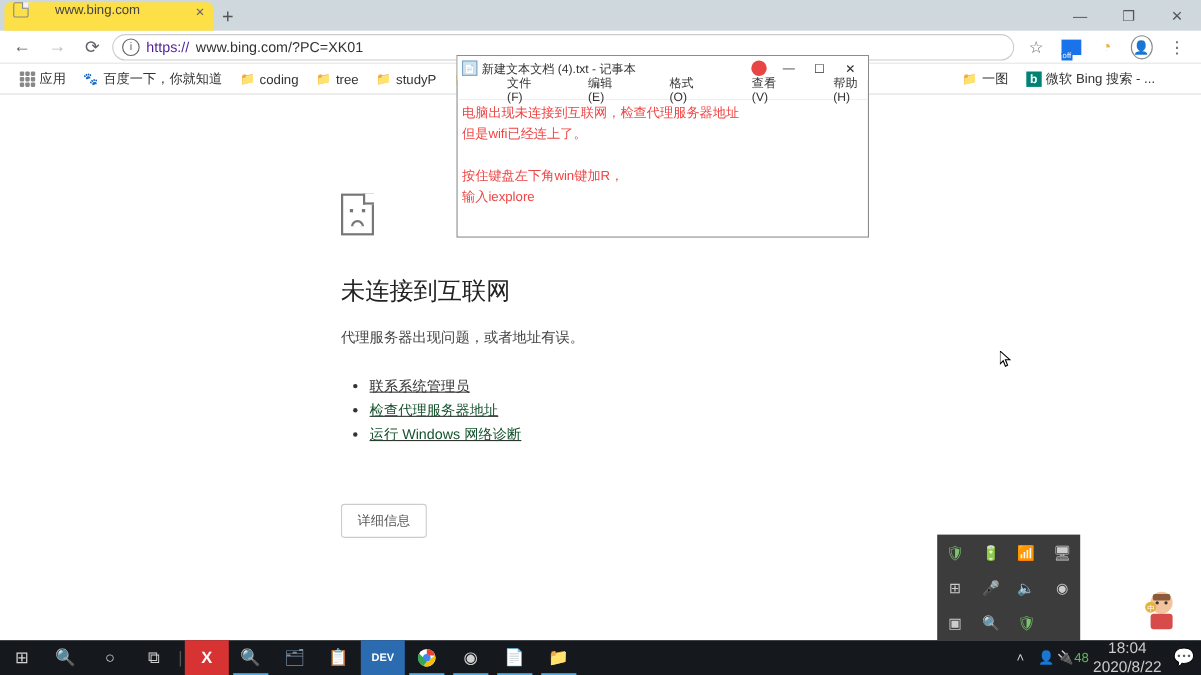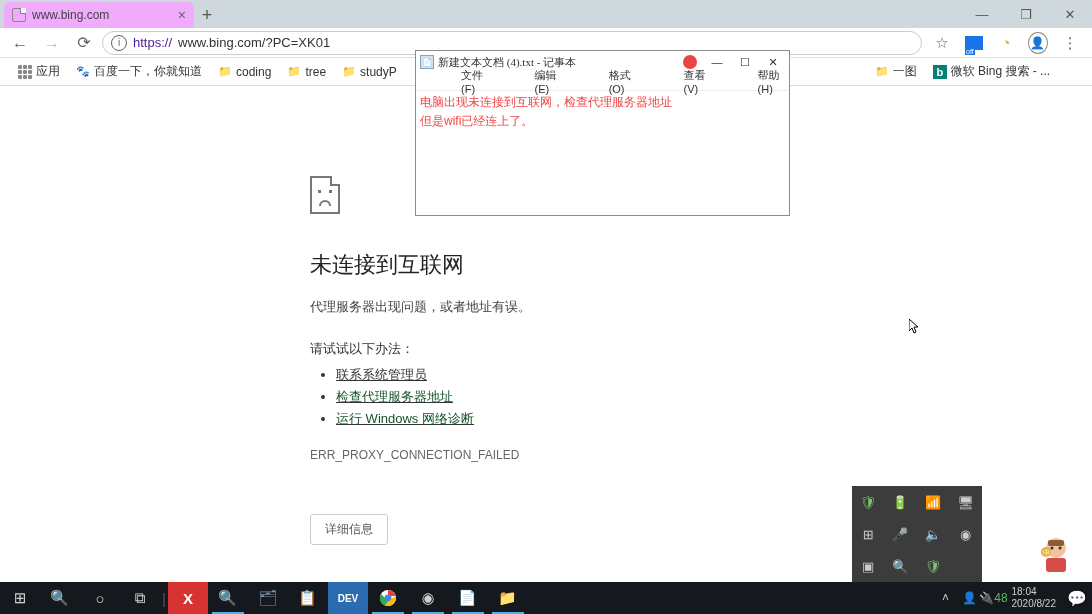--- a/index.html
+++ b/index.html
@@ -1,20 +1,20 @@
 <!DOCTYPE html>
 <html><head>
 <meta charset="utf-8">
 <style>
 * { margin:0; padding:0; box-sizing:border-box; font-family:"Microsoft YaHei","Segoe UI",Arial,sans-serif; }
 body { width:1092px; height:614px; background:#fff; overflow:hidden; position:relative; }
 
 
 .tabstrip { height:28px; background:#cfd8dc; display:flex; align-items:flex-end; padding-left:4px; }
-.tab { background:#f0abfc; height:26px; width:190px; display:flex; align-items:center; padding:0 8px; font-size:12px; color:#444; border-top-left-radius:6px; border-top-right-radius:6px; gap:6px;}
+.tab { background:#fde047; height:26px; width:190px; display:flex; padding:0 8px; font-size:12px; color:#444; border-top-left-radius:6px; border-top-right-radius:6px; gap:24px;}
 .tab .page-ico{ width:14px;height:14px; border:1px solid #888; border-radius:2px; position:relative;}
 .tab .page-ico::after{content:""; position:absolute; right:-1px; top:-1px; width:5px; height:5px; background:#f1f3f4; border-left:1px solid #888; border-bottom:1px solid #888;}
 .tab .close-x{ margin-left:auto; color:#666; font-size:14px; cursor:pointer;}
 .newtab { width:26px; height:26px; display:flex; align-items:center; justify-content:center; color:#555; font-size:18px; cursor:pointer;}
 .winctrls { margin-left:auto; display:flex; }
 .winctrls div{ width:44px; height:28px; display:flex; align-items:center; justify-content:center; color:#555; font-size:13px; cursor:pointer;}
 
 
 .toolbar { height:30px; background:#fff; border-bottom:1px solid #e0e0e0; display:flex; align-items:center; padding:0 6px; gap:4px;}
 .navbtn { width:28px; height:24px; display:flex; align-items:center; justify-content:center; color:#5f6368; cursor:pointer; font-size:16px; border-radius:4px;}
@@ -49,21 +49,21 @@
 .tryhdr{ margin-bottom:6px;}
 .errul{ list-style:disc; padding-left:26px; line-height:1.7;text-decoration:underline;}
 .errul .link{ color:#14532d; cursor:pointer;}
 .errcode{ margin-top:18px; color:#666; font-size:12px;}
 .details-btn{ margin-top:52px; border:1px solid #ccc; background:#fff; padding:6px 14px; font-size:12px; color:#555; border-radius:3px; cursor:pointer;}
 
 
 .notepad{ position:absolute; left:415px; top:50px; width:375px; height:166px; background:#fff; border:1px solid #8c8c8c; display:flex; flex-direction:column;}
 .np-title{ height:22px; background:#fff; display:flex; align-items:center; padding:0 4px; font-size:11px; color:#333; gap:4px;}
 .np-title .np-ico{ width:14px; height:14px; background:#cfe3ee; border:1px solid #7ba6c7; display:flex; align-items:center; justify-content:center; font-size:8px;}
-.np-title .np-name{ flex:1;font-family:Liberation Serif, serif;}
+.np-title .np-name{ flex:1;}
 .np-title .np-red{ width:14px;height:14px; background:#e84545; border-radius:50%; margin-right:4px;}
 .np-title .np-btn{ width:24px; height:18px; display:flex; align-items:center; justify-content:center; font-size:11px; color:#333; cursor:pointer;}
 .np-menu{ height:18px; display:flex; gap:10px; padding:0 6px; font-size:11px; color:#333; align-items:center; border-bottom:1px solid #eee;}
 .np-menu span{cursor:pointer;margin-left:39px;}
 .np-body{ flex:1; padding:2px 4px; font-size:12px; font-family:"SimSun","NSimSun",serif; line-height:1.6; overflow-y:scroll; color:#ef4444;}
 .np-body::-webkit-scrollbar{ width:14px; background:#f0f0f0;}
 .np-body::-webkit-scrollbar-thumb{ background:#cdcdcd;}
 
 
 .tray{ position:absolute; right:110px; bottom:32px; width:130px; height:96px; background:#3c3c3c; display:grid; grid-template-columns:repeat(4,1fr); grid-template-rows:repeat(3,1fr); color:#ccc;}
@@ -77,21 +77,21 @@
 
 
 .taskbar{ position:absolute; bottom:0; left:0; right:0; height:32px; background:#15181c; display:flex; align-items:center;}
 .tbitem{ width:40px; height:32px; display:flex; align-items:center; justify-content:center; color:#d0d0d0; cursor:pointer; position:relative; font-size:15px;}
 .tbitem.active::after{ content:""; position:absolute; bottom:0; left:4px; right:4px; height:2px; background:#4fb0ea;}
 .tb-red{ background:#d83333; color:#fff; font-weight:bold;}
 .tb-orange{ color:#f49b22;}
 .tb-blue{ background:#2b6cb0; color:#fff; font-size:10px; font-weight:bold;}
 .tb-right{ margin-left:auto; display:flex; align-items:center; height:100%; color:#ccc;}
 .tb-right .icn{ width:24px; display:flex; align-items:center; justify-content:center; font-size:12px;}
-.clock{ font-size:10px; line-height:1.2; padding:0 6px;}
+.clock{ font-size:14px; line-height:1.2; text-align:center; padding:0 6px;}
 .notif{ width:30px; display:flex; align-items:center; justify-content:center;}
 
 
 .cursor{ position:absolute; left:909px; top:319px; width:12px; height:16px; pointer-events:none;}
 
 .star{ color:#5f6368; font-size:15px;}
 .tagico{ width:18px;height:14px; background:#1a73e8; position:relative;}
 .tagico::after{content:"off"; position:absolute; bottom:-5px; left:0; font-size:7px; background:#1a73e8; color:#fff; padding:0 1px;}
 .bat{ color:#5bb85b; font-size:11px;}
 </style>
@@ -180,27 +180,25 @@
 </div>
 
 <div class="errpage">
   <div class="sad-doc">
       <span class="eye l"></span>
       <span class="eye r"></span>
       <span class="mouth"></span>
     </div>
   <div class="errh1">未连接到互联网</div>
   <div class="errsub">代理服务器出现问题，或者地址有误。</div>
-  <div class="tryhdr">请试试以下办法：</div>
   <ul class="errul">
     <li>联系系统管理员</li>
     <li><span class="link">检查代理服务器地址</span></li>
     <li><span class="link">运行 Windows 网络诊断</span></li>
   </ul>
-  <div class="errcode">ERR_PROXY_CONNECTION_FAILED</div>
   <button class="details-btn">详细信息</button>
 </div>
 
 <div class="notepad">
   <div class="np-title">
     <span class="np-ico">📄</span>
     <span class="np-name">新建文本文档 (4).txt - 记事本</span>
     <span class="np-red"></span>
     <span class="np-btn">—</span>
     <span class="np-btn">☐</span>
@@ -210,20 +208,22 @@
     <span>文件(F)</span>
     <span>编辑(E)</span>
     <span>格式(O)</span>
     <span>查看(V)</span>
     <span>帮助(H)</span>
   </div>
   <div class="np-body">
     <div>电脑出现未连接到互联网，检查代理服务器地址</div>
     <div>但是wifi已经连上了。</div>
     <br>
+    <div>按住键盘左下角win键加R，</div>
+    <div>输入iexplore</div>
   </div>
 </div>
 
 <div class="tray">
   <div class="tgreen">🛡</div>
   <div>🔋</div>
   <div>📶</div>
   <div>🖥</div>
   <div>⊞</div>
   <div>🎤</div>

